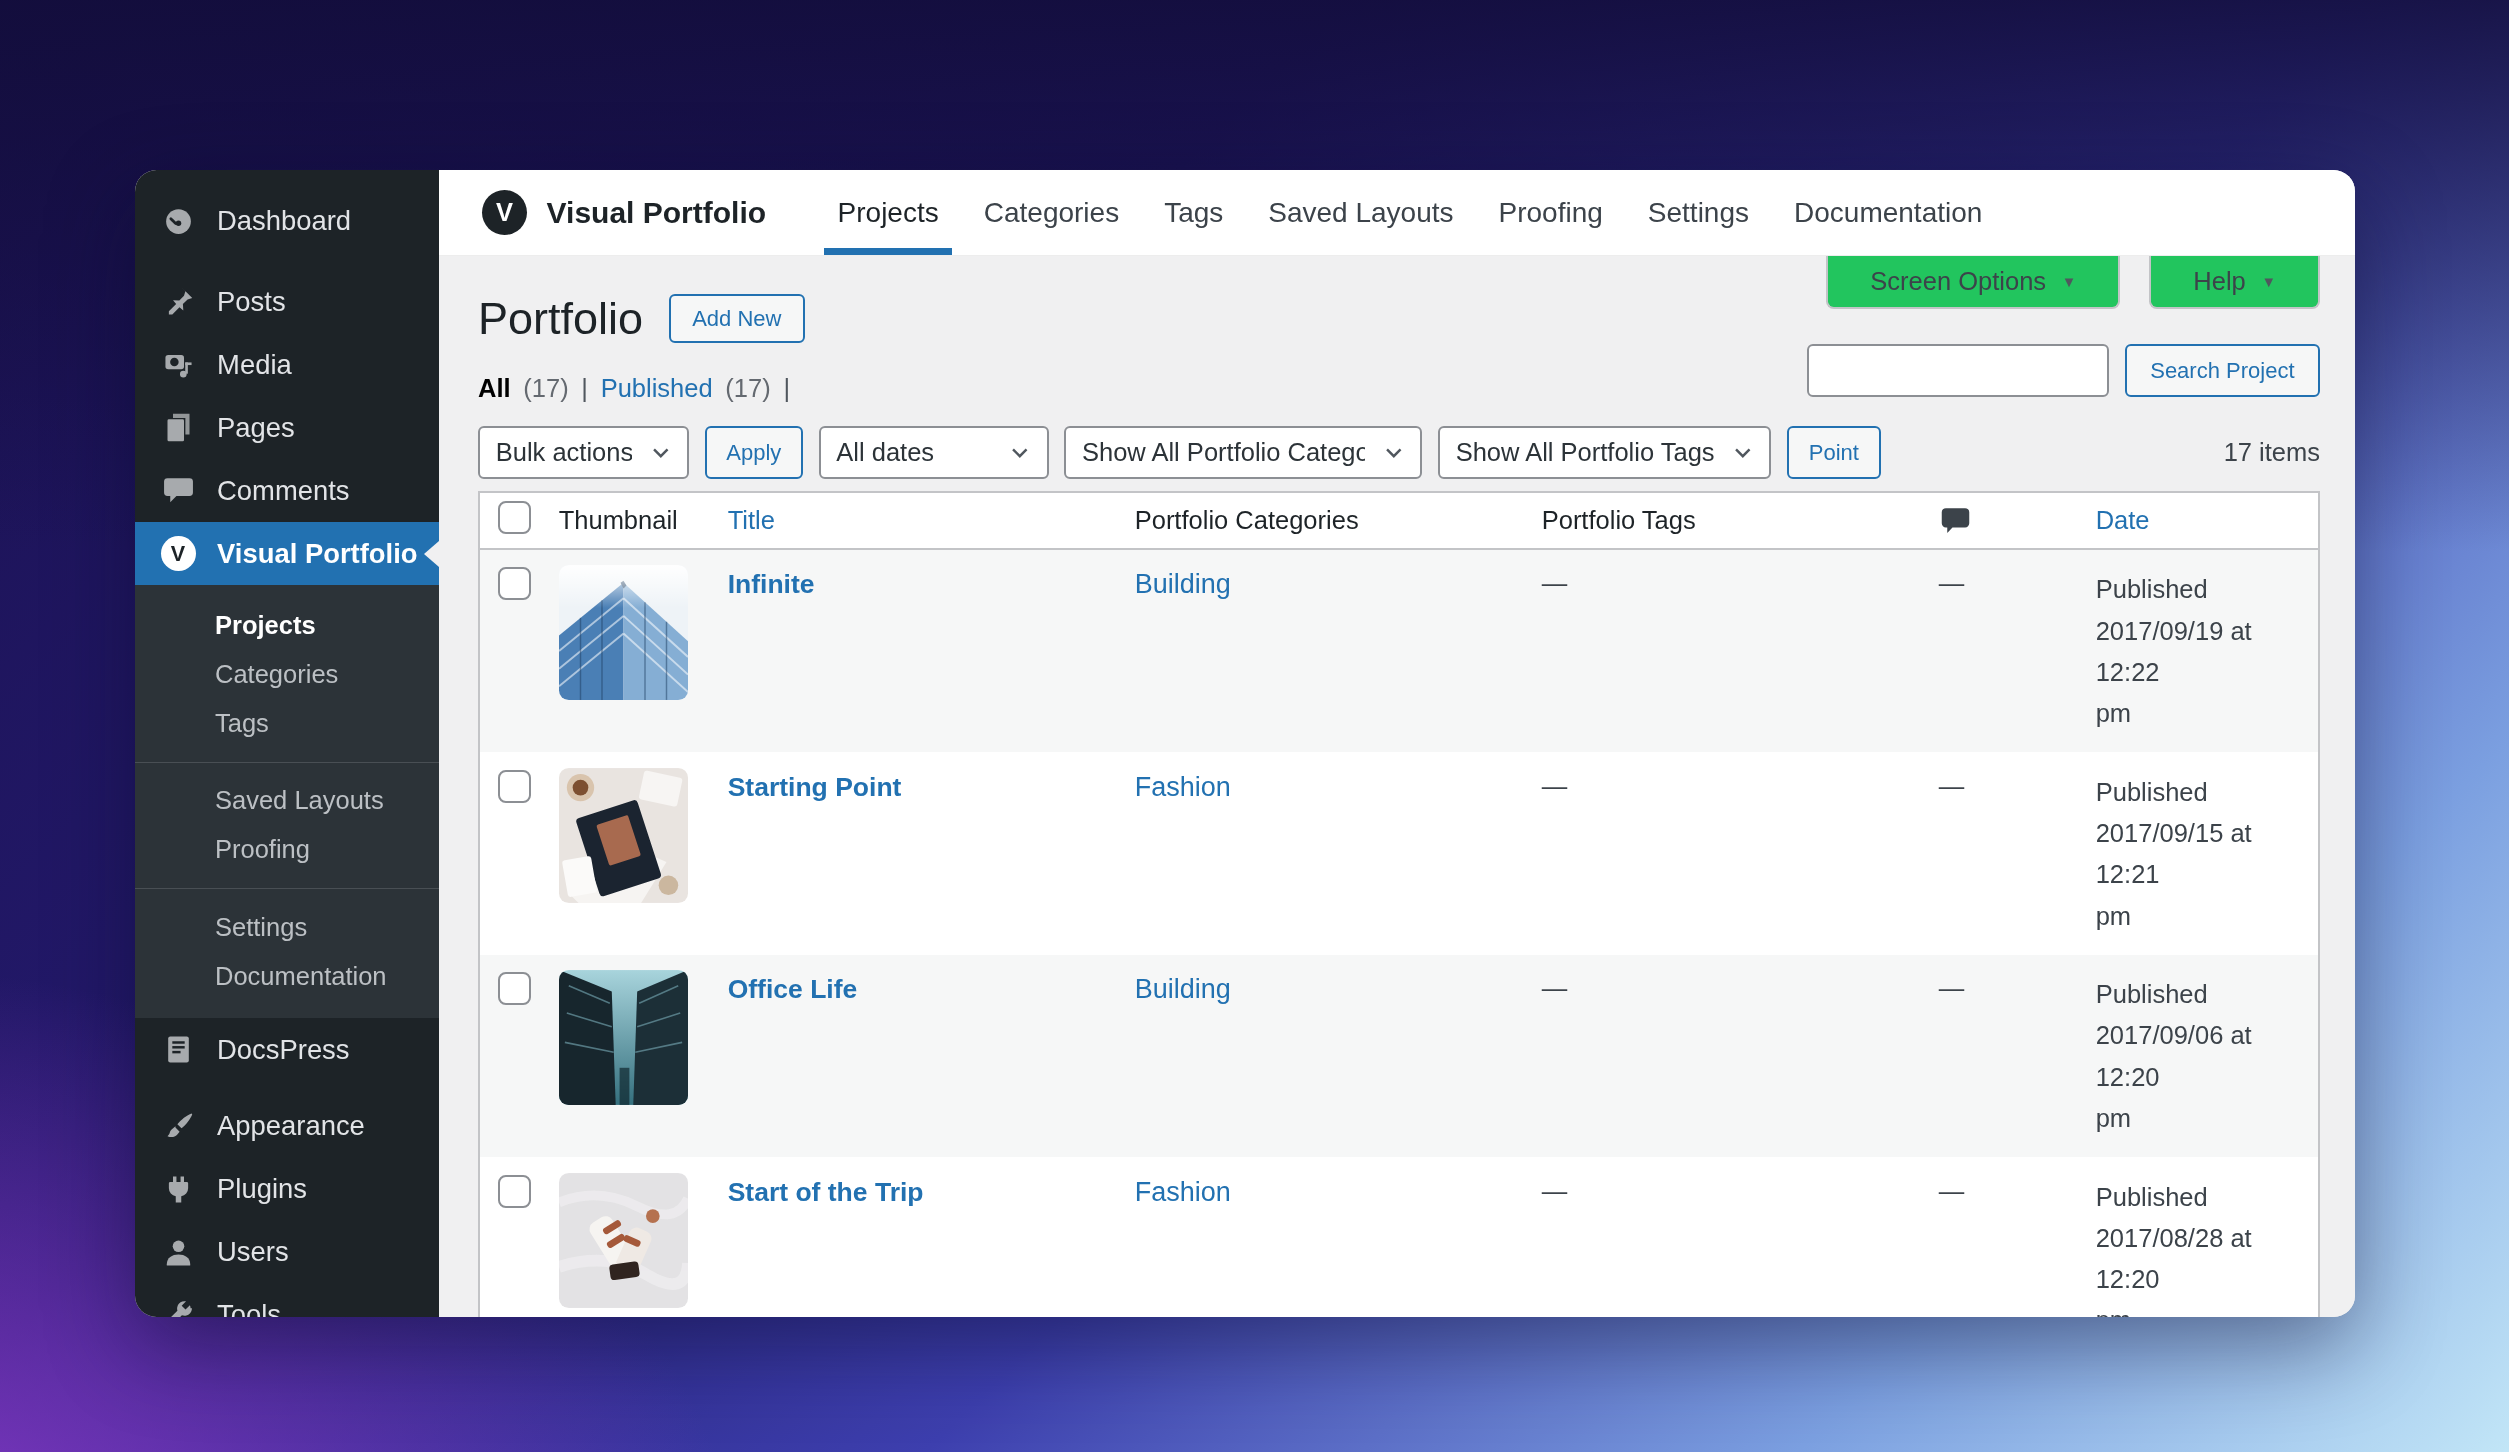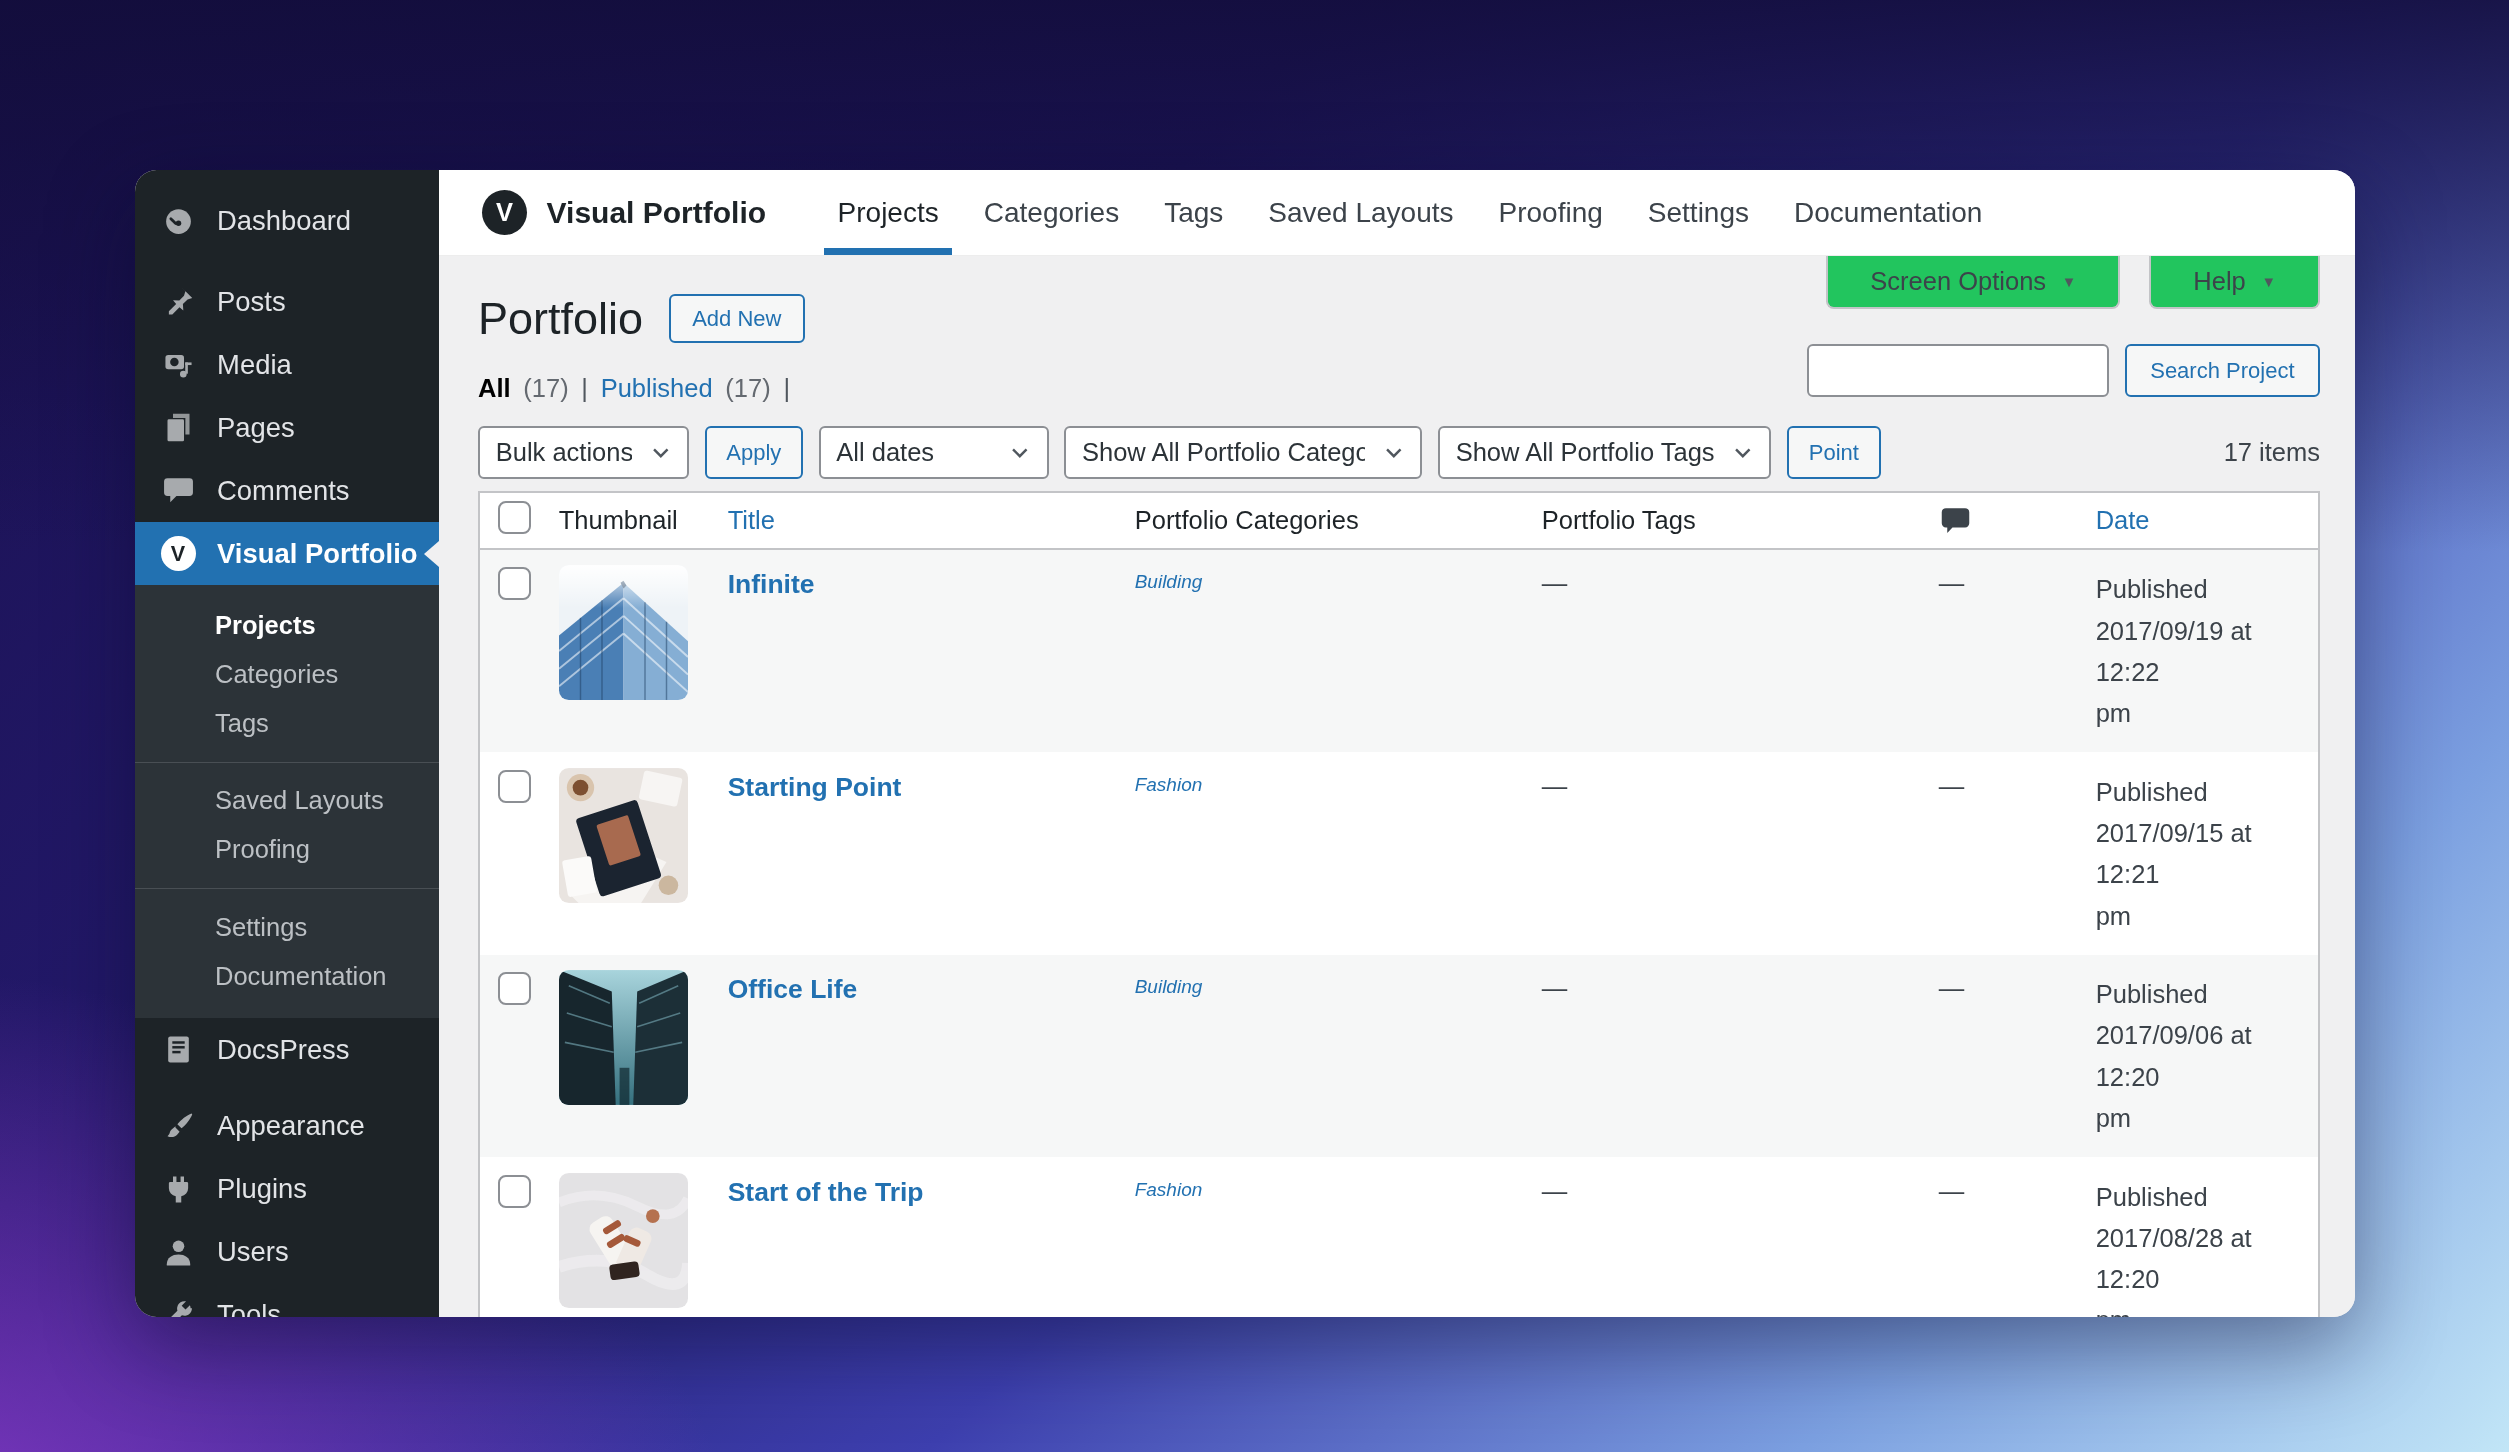--- a/index.html
+++ b/index.html
@@ -78,21 +78,21 @@
   .thead a{color:var(--accent);cursor:pointer;text-decoration:none;}
   .cbwrap{padding-left:17.6px;}
   .checkbox{width:33px;height:33px;border:2px solid var(--input_border);border-radius:7.8px;background:#fff;display:inline-block;cursor:pointer;}
   .trow{align-items:start;}
   .trow.stripe{background:var(--stripe);}
   .cell{padding:15.7px 0 17.6px 15.7px;font-size:25.5px;color:var(--text_mid);}
   .cell.cb{padding-left:17.6px;padding-top:17.6px;}
   .thumbwrap{display:block;width:129px;height:135px;border-radius:9.8px;overflow:hidden;cursor:pointer;}
   .thumbwrap svg{display:block;width:129px;height:135px;}
   .rowtitle{color:var(--accent);font-weight:700;font-size:26.5px;cursor:pointer;text-decoration:none;display:inline-block;padding-top:3.9px;}
-  .catlink{color:var(--accent);cursor:pointer;text-decoration:none;display:inline-block;padding-top:3.9px;font-size:19px;font-style:italic;}
+  .catlink{color:var(--accent);cursor:pointer;text-decoration:none;display:inline-block;padding-top:3.9px;font-size:27px;}
   .cell.dash{padding-top:19.6px;}
   .cell.date{line-height:1.62;padding-top:19.6px;padding-right:9.8px;}
   .cell.date span{display:block;}
   .hcell.comments-h svg{width:33px;height:33px;fill:#3c434a;display:block;}
 </style>
 </head>
 <body>
 
 <div class="card">
 

